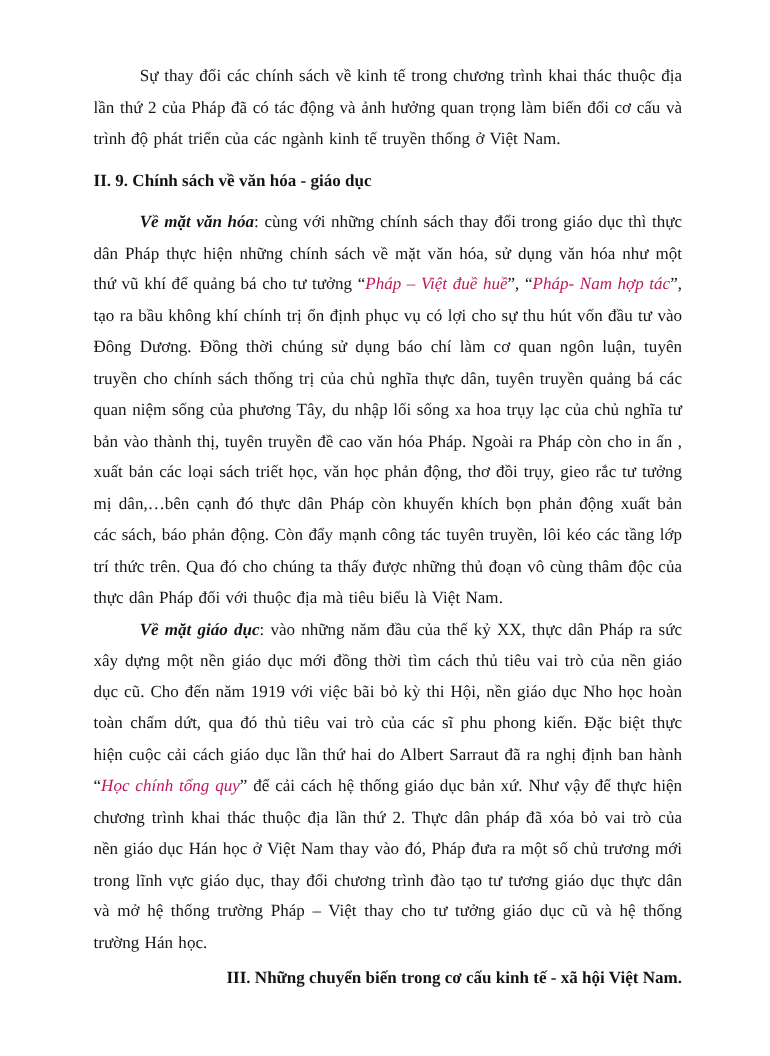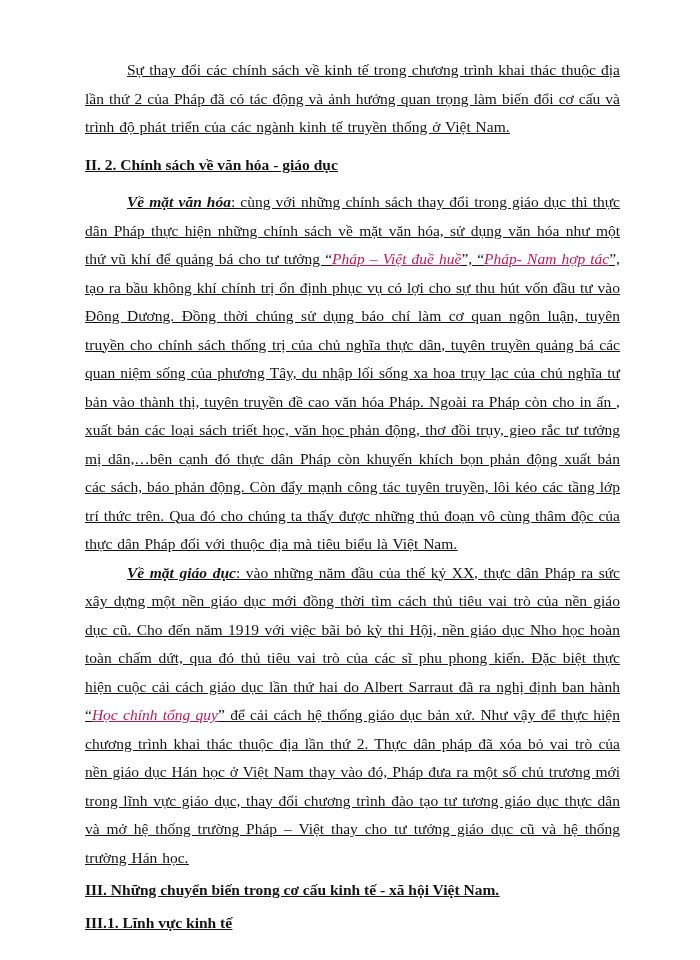--- a/index.html
+++ b/index.html
@@ -1,15 +1,15 @@
 <!DOCTYPE html>
 <html><head>
 <meta charset="utf-8">
 <style>
-  * { margin: 0; padding: 0; box-sizing: border-box; text-decoration: underline; }
+  * { margin: 0; padding: 0; box-sizing: border-box; }
   html, body { background: #ffffff; }
   body {
     width: 700px;
     height: 960px;
     font-family: "Liberation Serif", "DejaVu Serif", serif;
     color: #141414;
     overflow: hidden;
   }
   .page {
     width: 700px;
@@ -30,34 +30,34 @@
     font-weight: bold;
     margin-top: 9px;
     margin-bottom: 9px;
   }
   .heading-tight {
     font-size: 15.5px;
     line-height: 28.5px;
     font-weight: bold;
     margin-top: 4px;
     margin-bottom: 0;
+    text-align: right;
   }
   .run-bold-italic { font-weight: bold; font-style: italic; }
   .run-italic-quote { font-style: italic; color: #be185d; }
 </style>
 </head>
 <body>
 
 <div class="page">
 
   <p class="body-para"><span>Sự thay đổi các chính sách về kinh tế trong chương trình khai thác thuộc địa lần thứ 2 của Pháp đã có tác động và ảnh hưởng quan trọng làm biến đổi cơ cấu và trình độ phát triển của các ngành kinh tế truyền thống ở Việt Nam.</span></p>
 
-  <p class="heading">II. 2. Chính sách về văn hóa - giáo dục</p>
+  <p class="heading">II. 9. Chính sách về văn hóa - giáo dục</p>
 
   <p class="body-para"><span class="run-bold-italic">Về mặt văn hóa</span><span>: cùng với những chính sách thay đổi trong giáo dục thì thực dân Pháp thực hiện những chính sách về mặt văn hóa, sử dụng văn hóa như một thứ vũ khí để quảng bá cho tư tưởng “</span><span class="run-italic-quote">Pháp – Việt đuề huề</span><span>”, “</span><span class="run-italic-quote">Pháp- Nam hợp tác</span><span>”,  tạo ra bầu không khí chính trị ổn định phục vụ có lợi cho sự thu hút vốn đầu tư vào Đông Dương. Đồng thời chúng sử dụng báo chí làm cơ quan ngôn luận, tuyên truyền cho chính sách thống trị của chủ nghĩa thực dân, tuyên truyền quảng bá các quan niệm sống của phương Tây, du nhập lối sống xa hoa trụy lạc của chủ nghĩa tư bản vào thành thị, tuyên truyền đề cao văn hóa Pháp. Ngoài ra Pháp còn cho in ấn , xuất bản các loại sách triết học, văn học phản động, thơ đồi trụy, gieo rắc tư tưởng mị dân,…bên cạnh đó thực dân Pháp còn khuyến khích bọn phản động xuất bản các sách, báo phản động. Còn đẩy mạnh công tác tuyên truyền, lôi kéo các tầng lớp trí thức trên.  Qua đó cho chúng ta thấy được những thủ đoạn vô cùng thâm độc của thực dân Pháp đối với thuộc địa mà tiêu biểu là Việt Nam.</span></p>
 
   <p class="body-para"><span class="run-bold-italic">Về mặt giáo dục</span><span>: vào những năm đầu của thế kỷ XX, thực dân Pháp ra sức xây dựng một nền giáo dục mới đồng thời tìm cách thủ tiêu vai trò của nền giáo dục cũ. Cho đến năm 1919 với việc bãi bỏ kỳ thi Hội, nền giáo dục Nho học hoàn toàn chấm dứt, qua đó thủ tiêu vai trò của các sĩ phu phong kiến. Đặc biệt thực hiện cuộc cải cách giáo dục lần thứ hai do Albert Sarraut đã ra nghị định ban hành “</span><span class="run-italic-quote">Học chính tổng quy</span><span>” để cải cách hệ thống giáo dục bản xứ. Như vậy để thực hiện chương trình khai thác thuộc địa lần thứ 2. Thực dân pháp đã  xóa bỏ vai trò của nền giáo dục Hán học ở Việt Nam thay vào đó, Pháp đưa ra một số chủ trương mới trong lĩnh vực giáo dục, thay đổi chương trình đào tạo tư tương giáo dục thực dân và mở hệ thống trường  Pháp – Việt thay cho tư tưởng giáo dục cũ và hệ thống trường Hán học.</span></p>
 
   <p class="heading-tight">III. Những chuyển biến trong cơ cấu kinh tế - xã hội Việt Nam.</p>
 
-  <p class="heading-tight">III.1. Lĩnh vực kinh tế</p>
 
 </div>
 
 </body></html>

